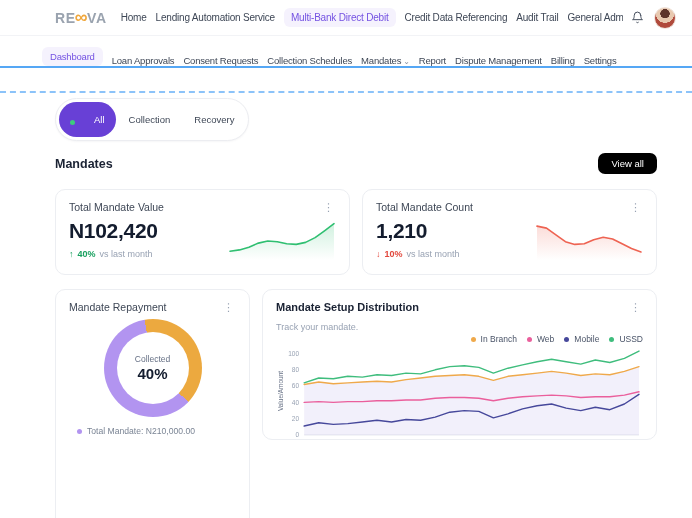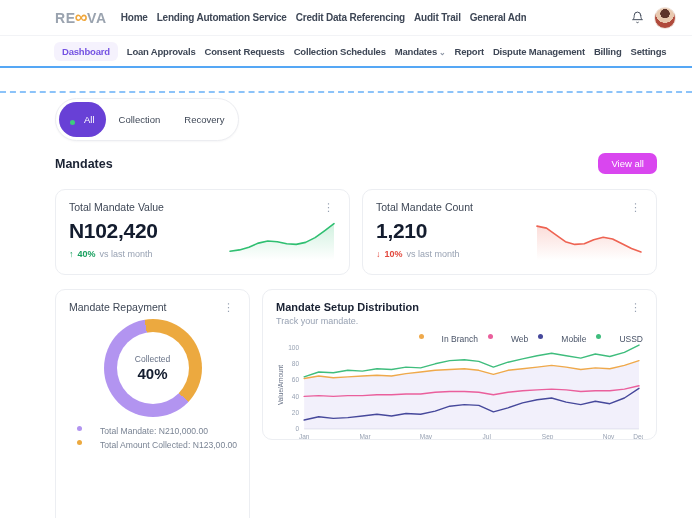--- a/index.html
+++ b/index.html
@@ -5,49 +5,49 @@
   *{box-sizing:border-box;margin:0;padding:0}
   html,body{width:692px;height:518px}
   body{font-family:"Liberation Sans",sans-serif;background:#fff;overflow:hidden}
   .page{width:692px;height:518px;background:#fff;overflow:hidden;display:flex;flex-direction:column}
 
   
   .topnav{height:36px;flex:0 0 36px;display:flex;align-items:center;padding:0 16px 0 55px;border-bottom:1px solid #F2F3F6;gap:8px;overflow:hidden}
   .logo{font-size:14px;font-weight:700;color:#9AA3AF;letter-spacing:.6px;display:flex;align-items:center;flex:0 0 auto}
   .logo .mark{color:#F0A73C;font-size:18px;font-weight:700;margin:0 -1px;line-height:.8}
   .topnav-items{display:flex;align-items:center;gap:9px;flex:1;margin-left:6px;min-width:0}
-  .nav-item{font-size:10px;color:#3E4756;white-space:nowrap;cursor:pointer;letter-spacing:-.2px;font-weight:700}
+  .nav-item{font-size:10px;color:#3E4756;white-space:nowrap;cursor:pointer;letter-spacing:-.2px;font-weight:400}
   .topnav .nav-item.active{background:#F5F2FD;color:#7452E2;padding:4px 7px;border-radius:6px}
   .nav-item.truncate{max-width:56px;overflow:hidden}
   .top-right{display:flex;align-items:center;gap:10px;flex:0 0 auto}
   .bell{cursor:pointer;display:flex;align-items:center}
   .avatar{width:22px;height:22px;border-radius:50%;cursor:pointer;border:1px solid #F0E4DC;
     background:radial-gradient(circle at 50% 28%,#5E342B 0 26%,#E8C9B0 27% 52%,#B04A3C 53% 100%)}
 
   
-  .subnav{height:30px;flex:0 0 30px;display:flex;align-items:center;gap:9px;padding:0 16px 0 54px}
+  .subnav{height:30px;flex:0 0 30px;display:flex;align-items:flex-end;gap:9px;padding:0 16px 0 42px}
   .subnav .nav-item{font-size:9.5px}
   .subnav .nav-item.active{color:#7452E2;background:#F5F2FD;padding:4px 8px;border-radius:6px}
   .chevron{color:#8A93A3;font-size:8px;margin-left:2px}
 
   .blue-line{height:2px;flex:0 0 2px;background:#55A7F5}
   .dashed-line{margin-top:23px;border-top:2px dashed #8CC3F9;height:0}
 
   .main{flex:1;padding:5px 35px 0 55px;display:flex;flex-direction:column;overflow:hidden}
 
   
   .filters{display:inline-flex;align-items:center;background:#fff;border:1px solid #ECEDF1;border-radius:999px;padding:3px;gap:2px;width:max-content;box-shadow:0 1px 2px rgba(16,24,40,.04)}
-  .filter{font-size:9.5px;color:#3E4756;padding:12px 11px;border-radius:999px;cursor:pointer;display:flex;align-items:flex-end;gap:9px;font-weight:500}
+  .filter{font-size:9.5px;color:#3E4756;padding:12px 11px;border-radius:999px;cursor:pointer;display:flex;align-items:flex-end;gap:19px;font-weight:500}
   .filter.active{background:#6840D6;color:#fff}
   .filter .dot{width:5px;height:5px;border-radius:50%;background:#3DCB7D}
 
   
   .section-head{display:flex;align-items:center;justify-content:space-between;margin-top:12px}
   .section-title{font-size:12.5px;font-weight:700;color:#1A2233}
-  .viewall{background:#d946ef;color:#fff;font-size:9.5px;padding:5px 13px;border-radius:7px;border:none;cursor:pointer;font-family:inherit}
+  .viewall{background:#000000;color:#fff;font-size:9.5px;padding:5px 13px;border-radius:7px;border:none;cursor:pointer;font-family:inherit}
 
   
   .stats{display:flex;gap:12px;margin-top:15px}
   .stat-card{position:relative;flex:1;height:86px;border:1px solid #ECEEF2;border-radius:10px;padding:11px 13px;background:#fff}
   .stat-title-row{display:flex;justify-content:space-between;align-items:center}
   .stat-title{font-size:10.5px;color:#3E4756;font-weight:500}
   .kebab{color:#98A2B3;font-size:11px;cursor:pointer;line-height:1;padding:0 2px}
   .stat-value{font-size:21px;font-weight:700;color:#131C2E;margin-top:6px;letter-spacing:-.3px}
   .stat-delta{display:flex;gap:4px;font-size:9px;margin-top:6px;align-items:center}
   .delta-arrow,.delta-pct{font-weight:700}
@@ -60,48 +60,49 @@
   .row2{display:flex;gap:12px;margin-top:14px}
   .repay-card{width:195px;flex:0 0 195px;height:247px;border:1px solid #ECEEF2;border-radius:10px;display:flex;flex-direction:column;background:#fff;overflow:hidden}
   .repay-body{padding:11px 13px 8px;flex:1;display:flex;flex-direction:column}
   .donut-wrap{align-self:center;margin-top:6px;position:relative;width:98px;height:98px}
   .donut{width:100%;height:100%;border-radius:50%}
   .donut-hole{position:absolute;inset:13px;background:#fff;border-radius:50%}
   .donut-center{position:absolute;inset:0;display:flex;flex-direction:column;align-items:center;justify-content:center}
   .donut-label{font-size:8.5px;color:#667085}
   .donut-value{font-size:15px;font-weight:700;color:#131C2E;margin-top:1px}
   .repay-legend{margin-top:9px;display:flex;flex-direction:column;gap:4px;padding-left:8px}
-  .legend-item{display:flex;gap:18px;font-size:8.6px;color:#7A8494;white-space:nowrap}
+  .legend-item{display:flex;align-items:center;gap:5px;font-size:8.6px;color:#7A8494;white-space:nowrap}
   .legend-dot{width:5px;height:5px;border-radius:50%;flex:0 0 auto}
   .repay-footer{background:#F9FAFB;border-top:1px solid #EFF1F4;padding:8px 11px;text-align:right}
   .full-report-btn{background:#fff;border:1px solid #E4E7EC;border-radius:8px;font-size:9.5px;color:#2A3342;padding:6px 11px;cursor:pointer;box-shadow:0 1px 2px rgba(16,24,40,.05);font-weight:500;font-family:inherit}
 
   .chart-card{flex:1;height:151px;border:1px solid #ECEEF2;border-radius:10px;padding:11px 13px;background:#fff;position:relative;overflow:hidden}
   .chart-title{font-size:11px;font-weight:700;color:#1A2233}
-  .chart-sub{font-size:9px;color:#98A2B3;margin-top:3px}
+  .chart-sub{font-size:9px;color:#98A2B3;margin-top:9px}
   .chart-legend{position:absolute;top:44px;right:13px;display:flex;gap:10px}
   .chart-legend .legend-item{font-size:8.5px;color:#4A5468}
   .chart-box{margin-top:7px}
 
   .recovery-divider{border-top:1px solid #EEF0F3;margin-top:10px}
 </style>
 </head>
 <body>
 
 <div class="page">
 
   <div class="topnav">
     <div class="logo">
       <span>RE</span>
         <span class="mark">∞</span>
         <span>VA</span>
     </div>
     <div class="topnav-items" id="topnav-items">
         <span class="nav-item">Home</span>
         <span class="nav-item">Lending Automation Service</span>
+        <span class="nav-item active">Multi-Bank Direct Debit</span>
         <span class="nav-item">Credit Data Referencing</span>
         <span class="nav-item">Audit Trail</span>
         <span class="nav-item truncate">General Admin</span>
       </div>
     <div class="top-right">
       <span class="bell">
         <svg width="13" height="13" viewBox="0 0 24 24" fill="none" stroke="#3E4756" stroke-width="1.8" stroke-linecap="round" stroke-linejoin="round">
             <path d="M18 8a6 6 0 1 0-12 0c0 7-3 8-3 8h18s-3-1-3-8"></path>
             <path d="M13.7 21a2 2 0 0 1-3.4 0"></path>
           </svg>
@@ -206,24 +207,20 @@
             <div class="donut-hole"></div>
             <div class="donut-center">
               <span class="donut-label">Collected</span>
               <span class="donut-value">40%</span>
             </div>
           </div>
           <div class="repay-legend" id="repay-legend">
               <span class="legend-item">
                 <span class="legend-dot" style="background: rgb(178, 148, 240);"></span>
                 <span>Total Mandate: N210,000.00</span>
-              </span>
-              <span class="legend-item">
-                <span class="legend-dot" style="background: rgb(236, 169, 63);"></span>
-                <span>Total Amount Collected: N123,00.00</span>
               </span>
             </div>
         </div>
       </div>
 
       <div class="chart-card">
         <div class="stat-title-row">
           <span class="chart-title">Mandate Setup Distribution</span>
           <span class="kebab">⋮</span>
         </div>

